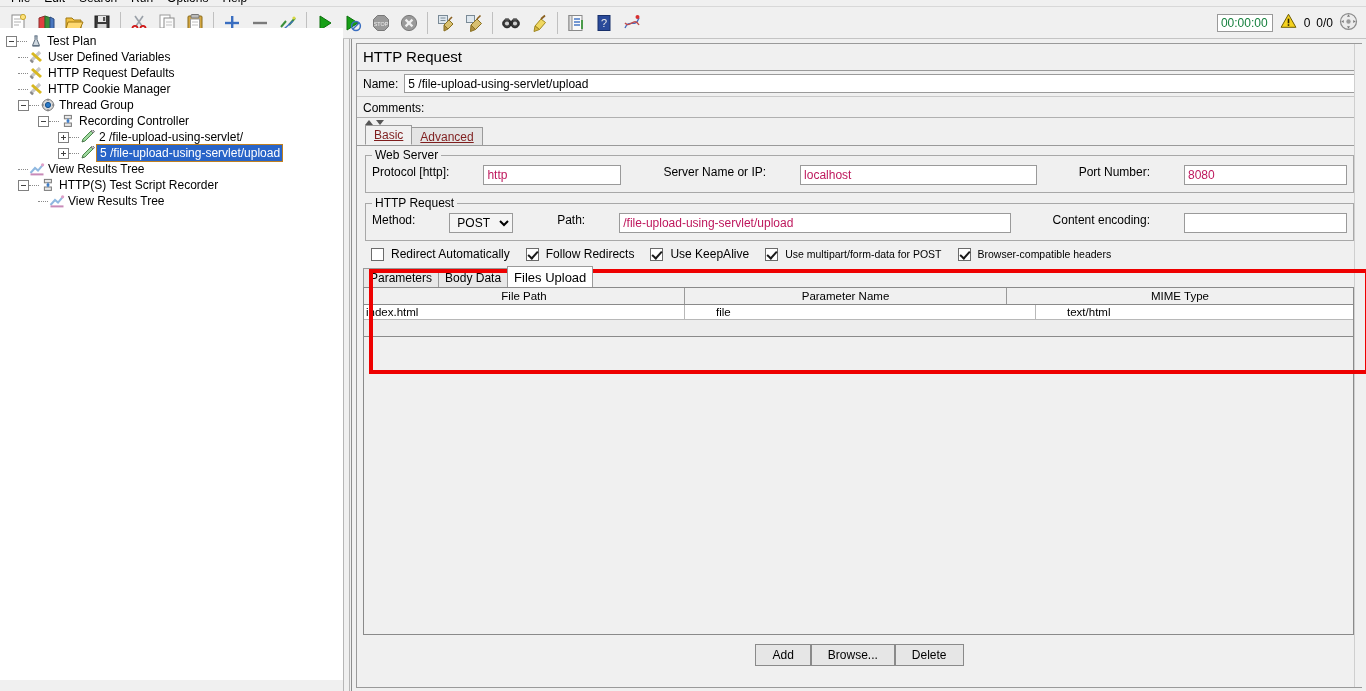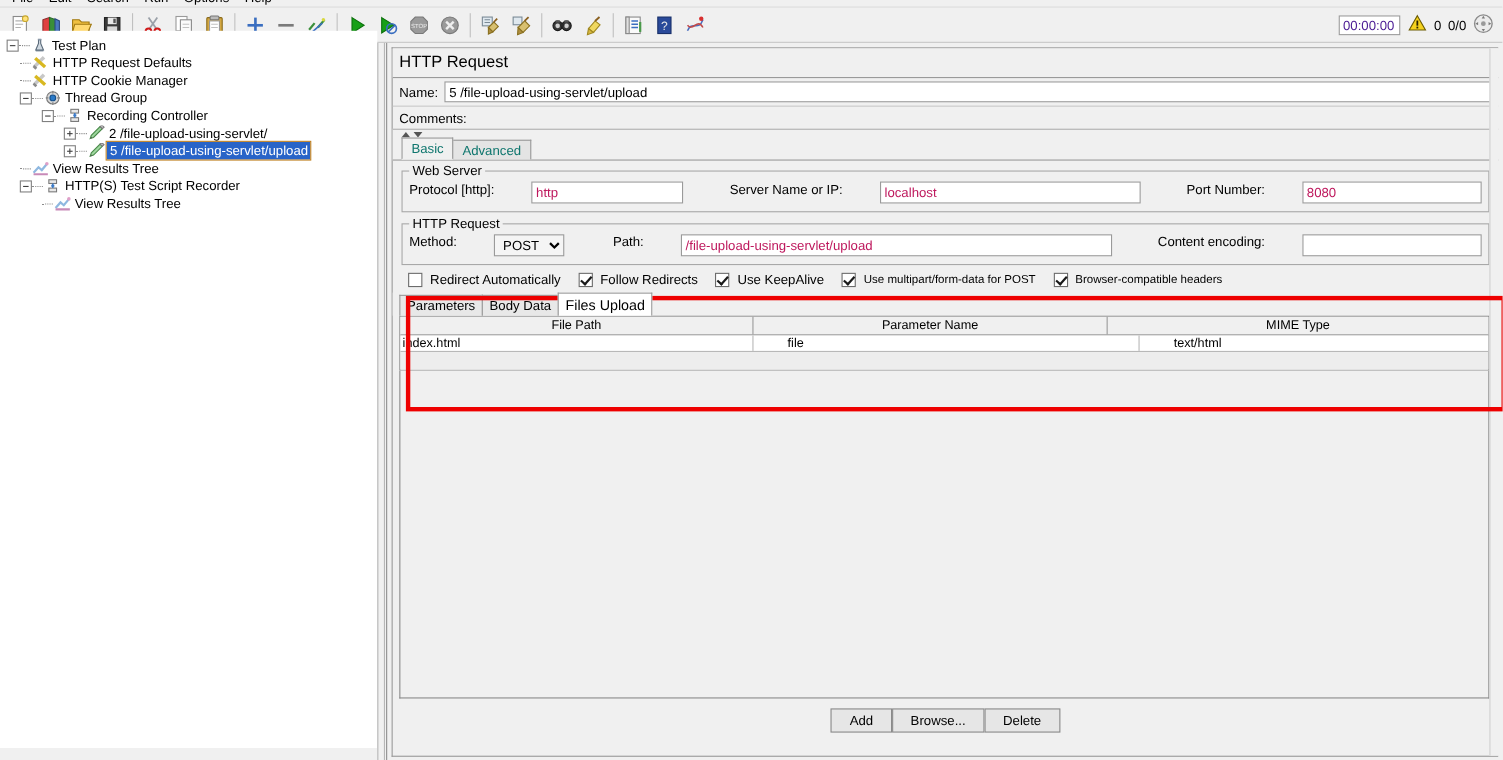--- a/index.html
+++ b/index.html
@@ -35,21 +35,21 @@
   .tbtn {
     width: 28px; height: 28px;
     display: flex; align-items: center; justify-content: center;
     position: relative;
   }
   .tsep { width: 1px; height: 22px; background: #c0c0c0; margin: 0 4px; }
   .tb-right { margin-left: auto; display: flex; align-items: center; gap: 6px; padding-right: 4px; }
   .timerbox {
     background: #fff; border: 1px solid #9a9a9a;
     font-family: "Liberation Sans", sans-serif; font-size: 12px;
-    padding: 1px 4px 1px 3px; letter-spacing: 0px; color: #4c1d95;
+    padding: 1px 4px 1px 3px; letter-spacing: 0px; color: #15803d;
     height: 18px; line-height: 15px;
   }
   .ctr { font-size: 12px; color: #000; }
 
   
   .tree-pane {
     position: absolute; left: 0; top: 28px; width: 343px; height: 652px;
     background: #ffffff; overflow: hidden;
   }
   .splitter {
@@ -119,21 +119,21 @@
   .arrow-dn { width:0;height:0;border-left:4px solid transparent;border-right:4px solid transparent;border-top:5px solid #555; }
 
   
   .tabstrip {
     display: flex; align-items: flex-end; height: 20px;
     padding-left: 8px; border-bottom: 1px solid #9a9a9a; background: #f0f0f0;
   }
   .tab {
     font-size: 12px; padding: 2px 8px 2px 8px; height: 18px; line-height: 14px;
     border: 1px solid #9a9a9a; border-bottom: none; background: #e4e4e4;
-    margin-right: -1px; color: #0f766e;
+    margin-right: -1px; color: #7f1d1d; text-decoration: underline;
   }
   .tab.active { background: #f0f0f0; height: 20px; line-height: 15px; position: relative; z-index: 2;
                 border-bottom: 1px solid #f0f0f0; }
 
   
   .group { position: relative; margin: 9px 8px 0 8px; border: 1px solid #a8a8a8; padding: 9px 6px 7px 6px; }
   .group > .gtitle {
     position: absolute; top: -8px; left: 6px; background: #f0f0f0;
     padding: 0 3px; font-size: 12px; color: #000;
   }
@@ -441,20 +441,32 @@
         <span class="ticon">
           <svg width="14" height="14" viewBox="0 0 14 14">
             <path d="M6 2 L8 2 L8 5.5 L10.5 11.5 L3.5 11.5 L6 5.5 Z" fill="#cfd8e0" stroke="#5a6a7a"></path>
             <rect x="5.4" y="1.2" width="3.2" height="1.4" fill="#8a98a8"></rect>
             <rect x="3.5" y="11.5" width="7" height="1.2" fill="#6a7a8a"></rect>
           </svg>
         </span>
         <span class="tlabel">Test Plan</span>
       </div>
 
+      <div class="trow">
+        <span class="spacer" style="width:12px"></span>
+        <span class="dotline"></span>
+        <span class="ticon">
+          <svg width="15" height="14" viewBox="0 0 15 14">
+            <path d="M2 11 L11 2" stroke="#c8c8c8" stroke-width="3.2"></path>
+            <path d="M3 3 L12 11" stroke="#d8b820" stroke-width="3"></path>
+            <path d="M1.5 10 L4 12.5" stroke="#8a8a8a" stroke-width="2.4"></path>
+          </svg>
+        </span>
+        <span class="tlabel">User Defined Variables</span>
+      </div>
 
       <div class="trow">
         <span class="spacer" style="width:12px"></span>
         <span class="dotline"></span>
         <span class="ticon">
           <svg width="15" height="14" viewBox="0 0 15 14">
             <path d="M2 11 L11 2" stroke="#c8c8c8" stroke-width="3.2"></path>
             <path d="M3 3 L12 11" stroke="#d8b820" stroke-width="3"></path>
             <path d="M1.5 10 L4 12.5" stroke="#8a8a8a" stroke-width="2.4"></path>
           </svg>

